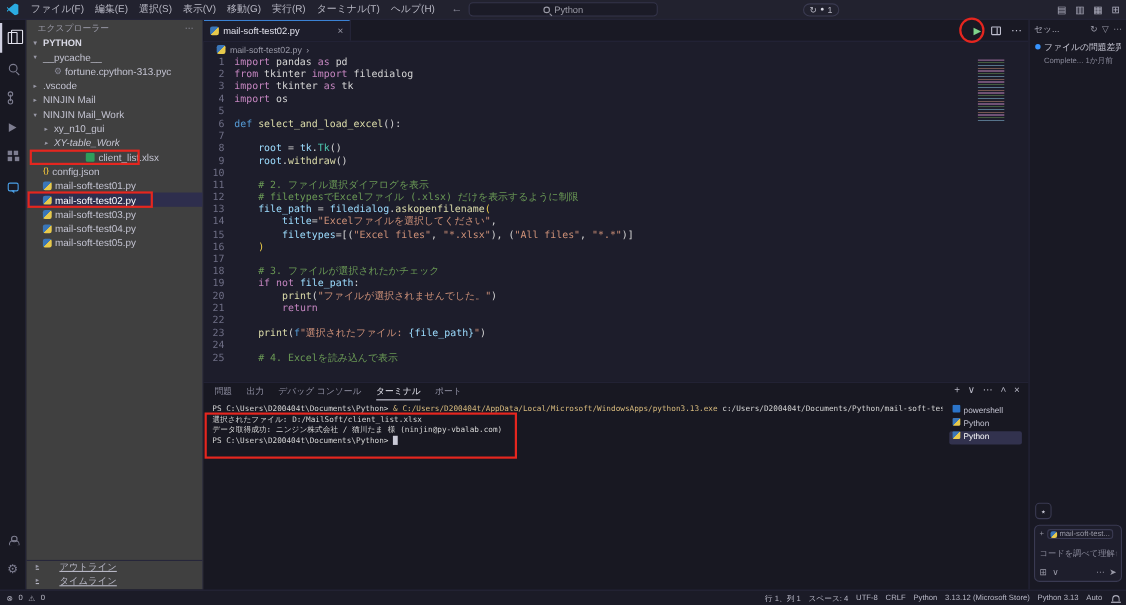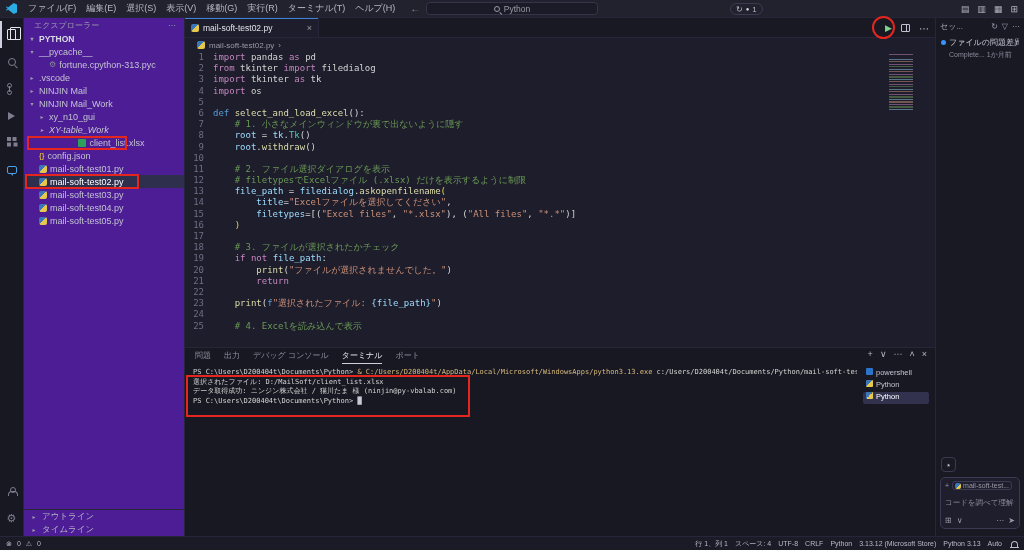--- a/index.html
+++ b/index.html
@@ -35,33 +35,33 @@
   .ic-debug { width:0; height:0; border-left:7px solid currentColor; border-top:4.5px solid transparent; border-bottom:4.5px solid transparent; }
   .ic-ext { width:4px; height:4px; background:currentColor; box-shadow:5.5px 0 0 currentColor, 0 5.5px 0 currentColor, 6.5px 5.5px 0 currentColor; margin:-4px 5px 4px 0; }
   .ic-chat { width:10px; height:8px; border:1px solid #4aa0e8; border-radius:2px; position:relative; }
   .ic-chat::after { content:""; position:absolute; left:2px; bottom:-3px; border-left:3px solid transparent; border-top:3px solid #4aa0e8; }
   .ic-person { width:8px; height:9px; position:relative; }
   .ic-person::before { content:""; position:absolute; left:2px; top:0; width:4px; height:4px; border:1px solid currentColor; border-radius:50%; }
   .ic-person::after { content:""; position:absolute; left:0; bottom:0; width:8px; height:4px; border:1px solid currentColor; border-bottom:none; border-radius:4px 4px 0 0; }
   .gear { font-size:11px; line-height:1; }
 
   
-  .sidebar { position:absolute; left:24px; top:18px; width:161px; height:518px; background:#4c1d95; border-right:1px solid #26263a; font-size:9px; }
+  .sidebar { position:absolute; left:24px; top:18px; width:161px; height:518px; background:#404040; border-right:1px solid #26263a; font-size:9px; }
   .sb-header { height:14px; display:flex; align-items:center; justify-content:space-between; padding:0 8px 0 10px; color:#9a9aa8; font-size:8px; }
   .sb-root { height:13px; display:flex; align-items:center; gap:3px; font-weight:bold; color:#dadae6; padding-left:4px; font-size:8.5px; }
   .trow { height:13px; display:flex; align-items:center; gap:3px; color:#c3c3d1; white-space:nowrap; overflow:hidden; cursor:default; }
   .trow.selected { background:#2e2e4d; color:#ffffff; }
   .chev { width:8px; text-align:center; font-size:6px; color:#9a9aa8; flex:none; }
   .fi { width:8px; height:8px; flex:none; border-radius:2px; }
   .fi-py { background:linear-gradient(135deg,#3a76b8 50%,#e6c94c 50%); }
   .fi-xlsx { background:#2e9e5b; border-radius:1px; }
   .fi-json { color:#d9b23c; font-size:7px; font-weight:bold; }
   .fi-pyc { color:#8a8a9a; font-size:8px; line-height:1; }
   .sb-bottom { position:absolute; bottom:0; left:0; right:0; border-top:1px solid #26263a; }
-  .sb-sec { height:13px; display:flex; align-items:center; gap:4px; padding-left:6px; font-size:8.5px; color:#b6b6c4; }
+  .sb-sec { height:13px; display:flex; gap:16px; padding-left:6px; font-size:8.5px; color:#b6b6c4;text-decoration:underline; }
 
   
   .editor { position:absolute; left:185px; top:18px; width:750px; height:329px; background:#1d1d2b; }
   .tabbar { height:20px; background:#191924; border-bottom:1px solid #26263a; display:flex; position:relative; }
   .tab { width:134px; background:#1d1d2b; border-right:1px solid #26263a; box-shadow:inset 0 1px 0 #3b82d4; display:flex; align-items:center; gap:4px; padding:0 6px; font-size:8.5px; color:#e2e2ec; }
   .tab-close { margin-left:auto; color:#9a9aa8; font-size:9px; }
   .ed-actions { position:absolute; right:6px; top:0; height:20px; display:flex; align-items:center; gap:9px; color:#c0c0d0; font-size:10px; }
   .run-btn { color:#7fd48a; font-size:9px; }
   .ic-split { width:9px; height:8px; border:1px solid currentColor; border-radius:1px; position:relative; }
   .ic-split::after { content:""; position:absolute; left:3.5px; top:0; width:1px; height:6px; background:currentColor; }
@@ -321,21 +321,20 @@
       <div class="cl">
         <span class="ln">5</span>
         <span class="lc"></span>
       </div>
       <div class="cl">
         <span class="ln">6</span>
         <span class="lc"><span class="tk-d">def</span><span class="tk-w"> </span><span class="tk-f">select_and_load_excel</span><span class="tk-w">():</span></span>
       </div>
       <div class="cl">
         <span class="ln">7</span>
-        <span class="lc"><span class="tk-c">    # 1. 小さなメインウィンドウが裏で出ないように隠す</span></span>
       </div>
       <div class="cl">
         <span class="ln">8</span>
         <span class="lc"><span class="tk-v">    root</span><span class="tk-w"> = </span><span class="tk-v">tk</span><span class="tk-w">.</span><span class="tk-t">Tk</span><span class="tk-w">()</span></span>
       </div>
       <div class="cl">
         <span class="ln">9</span>
         <span class="lc"><span class="tk-v">    root</span><span class="tk-w">.</span><span class="tk-f">withdraw</span><span class="tk-w">()</span></span>
       </div>
       <div class="cl">

